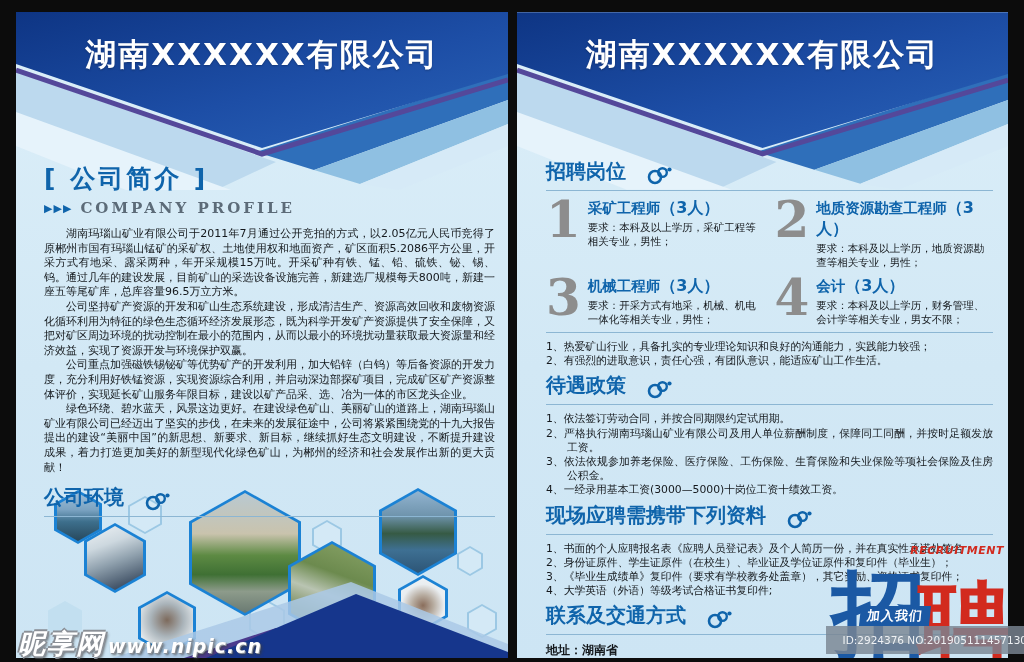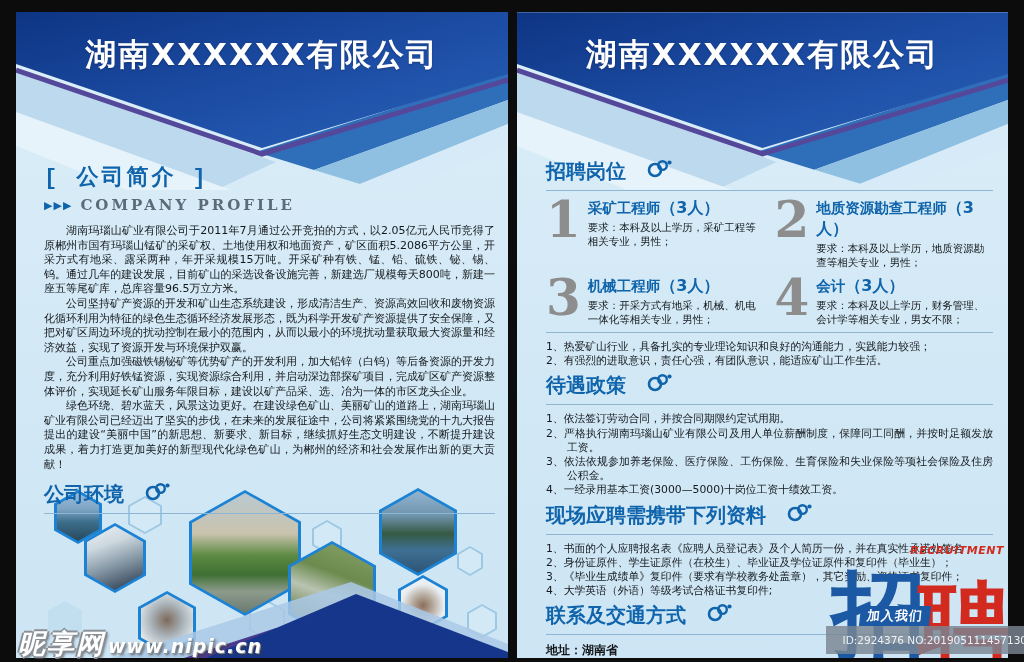--- a/index.html
+++ b/index.html
@@ -14,27 +14,27 @@
   }
   #poster-left{left:16px;width:492px;}
   #poster-right{left:517px;width:491px;}
   .header-svg{position:absolute;top:0;left:0;z-index:1;}
   .poster-title{
     position:absolute;top:22px;left:0;width:100%;text-align:center;z-index:3;
     color:#ffffff;font-size:31px;font-weight:bold;letter-spacing:2px;
     text-shadow:0 1px 2px rgba(0,0,0,.25);
   }
   
-  .sec-head{display:flex;align-items:flex-start;gap:20px;color:#0f64ab;font-weight:bold;}
+  .sec-head{display:flex;align-items:flex-end;gap:20px;color:#0f64ab;font-weight:bold;}
   .sec-head .txt{white-space:nowrap;}
   .link-icon{flex:0 0 auto;}
   .sec-rule{border:none;border-top:1px solid #8cb6d3;margin:5px 0 7px 0;}
   
   .left-content{position:absolute;top:150px;left:28px;right:13px;z-index:2;}
-  .profile-head{color:#0f64ab;font-size:22px;font-weight:bold;letter-spacing:3px;font-family:Liberation Mono, monospace;}
+  .profile-head{color:#0f64ab;font-size:25px;font-weight:bold;letter-spacing:3px;}
   .profile-sub{display:flex;align-items:center;gap:8px;margin:4px 0 10px 0;}
   .profile-arrows{color:#0f64ab;font-size:11px;letter-spacing:1px;}
   .profile-sub-txt{font-family:"DejaVu Serif",serif;color:#5c6b78;font-size:15px;font-weight:bold;letter-spacing:3px;}
   .para{font-size:11px;line-height:14.6px;text-align:justify;text-indent:2em;color:#14181c;margin:0;}
   .env-head{font-size:20px;margin-top:9px;}
   
   .hex{position:absolute;clip-path:polygon(50% 0%,100% 25%,100% 75%,50% 100%,0% 75%,0% 25%);}
   .hex-in{position:absolute;left:3px;top:3px;right:3px;bottom:3px;
     clip-path:polygon(50% 0%,100% 25%,100% 75%,50% 100%,0% 75%,0% 25%);}
   .hex-border{background:#1b82d4;}

